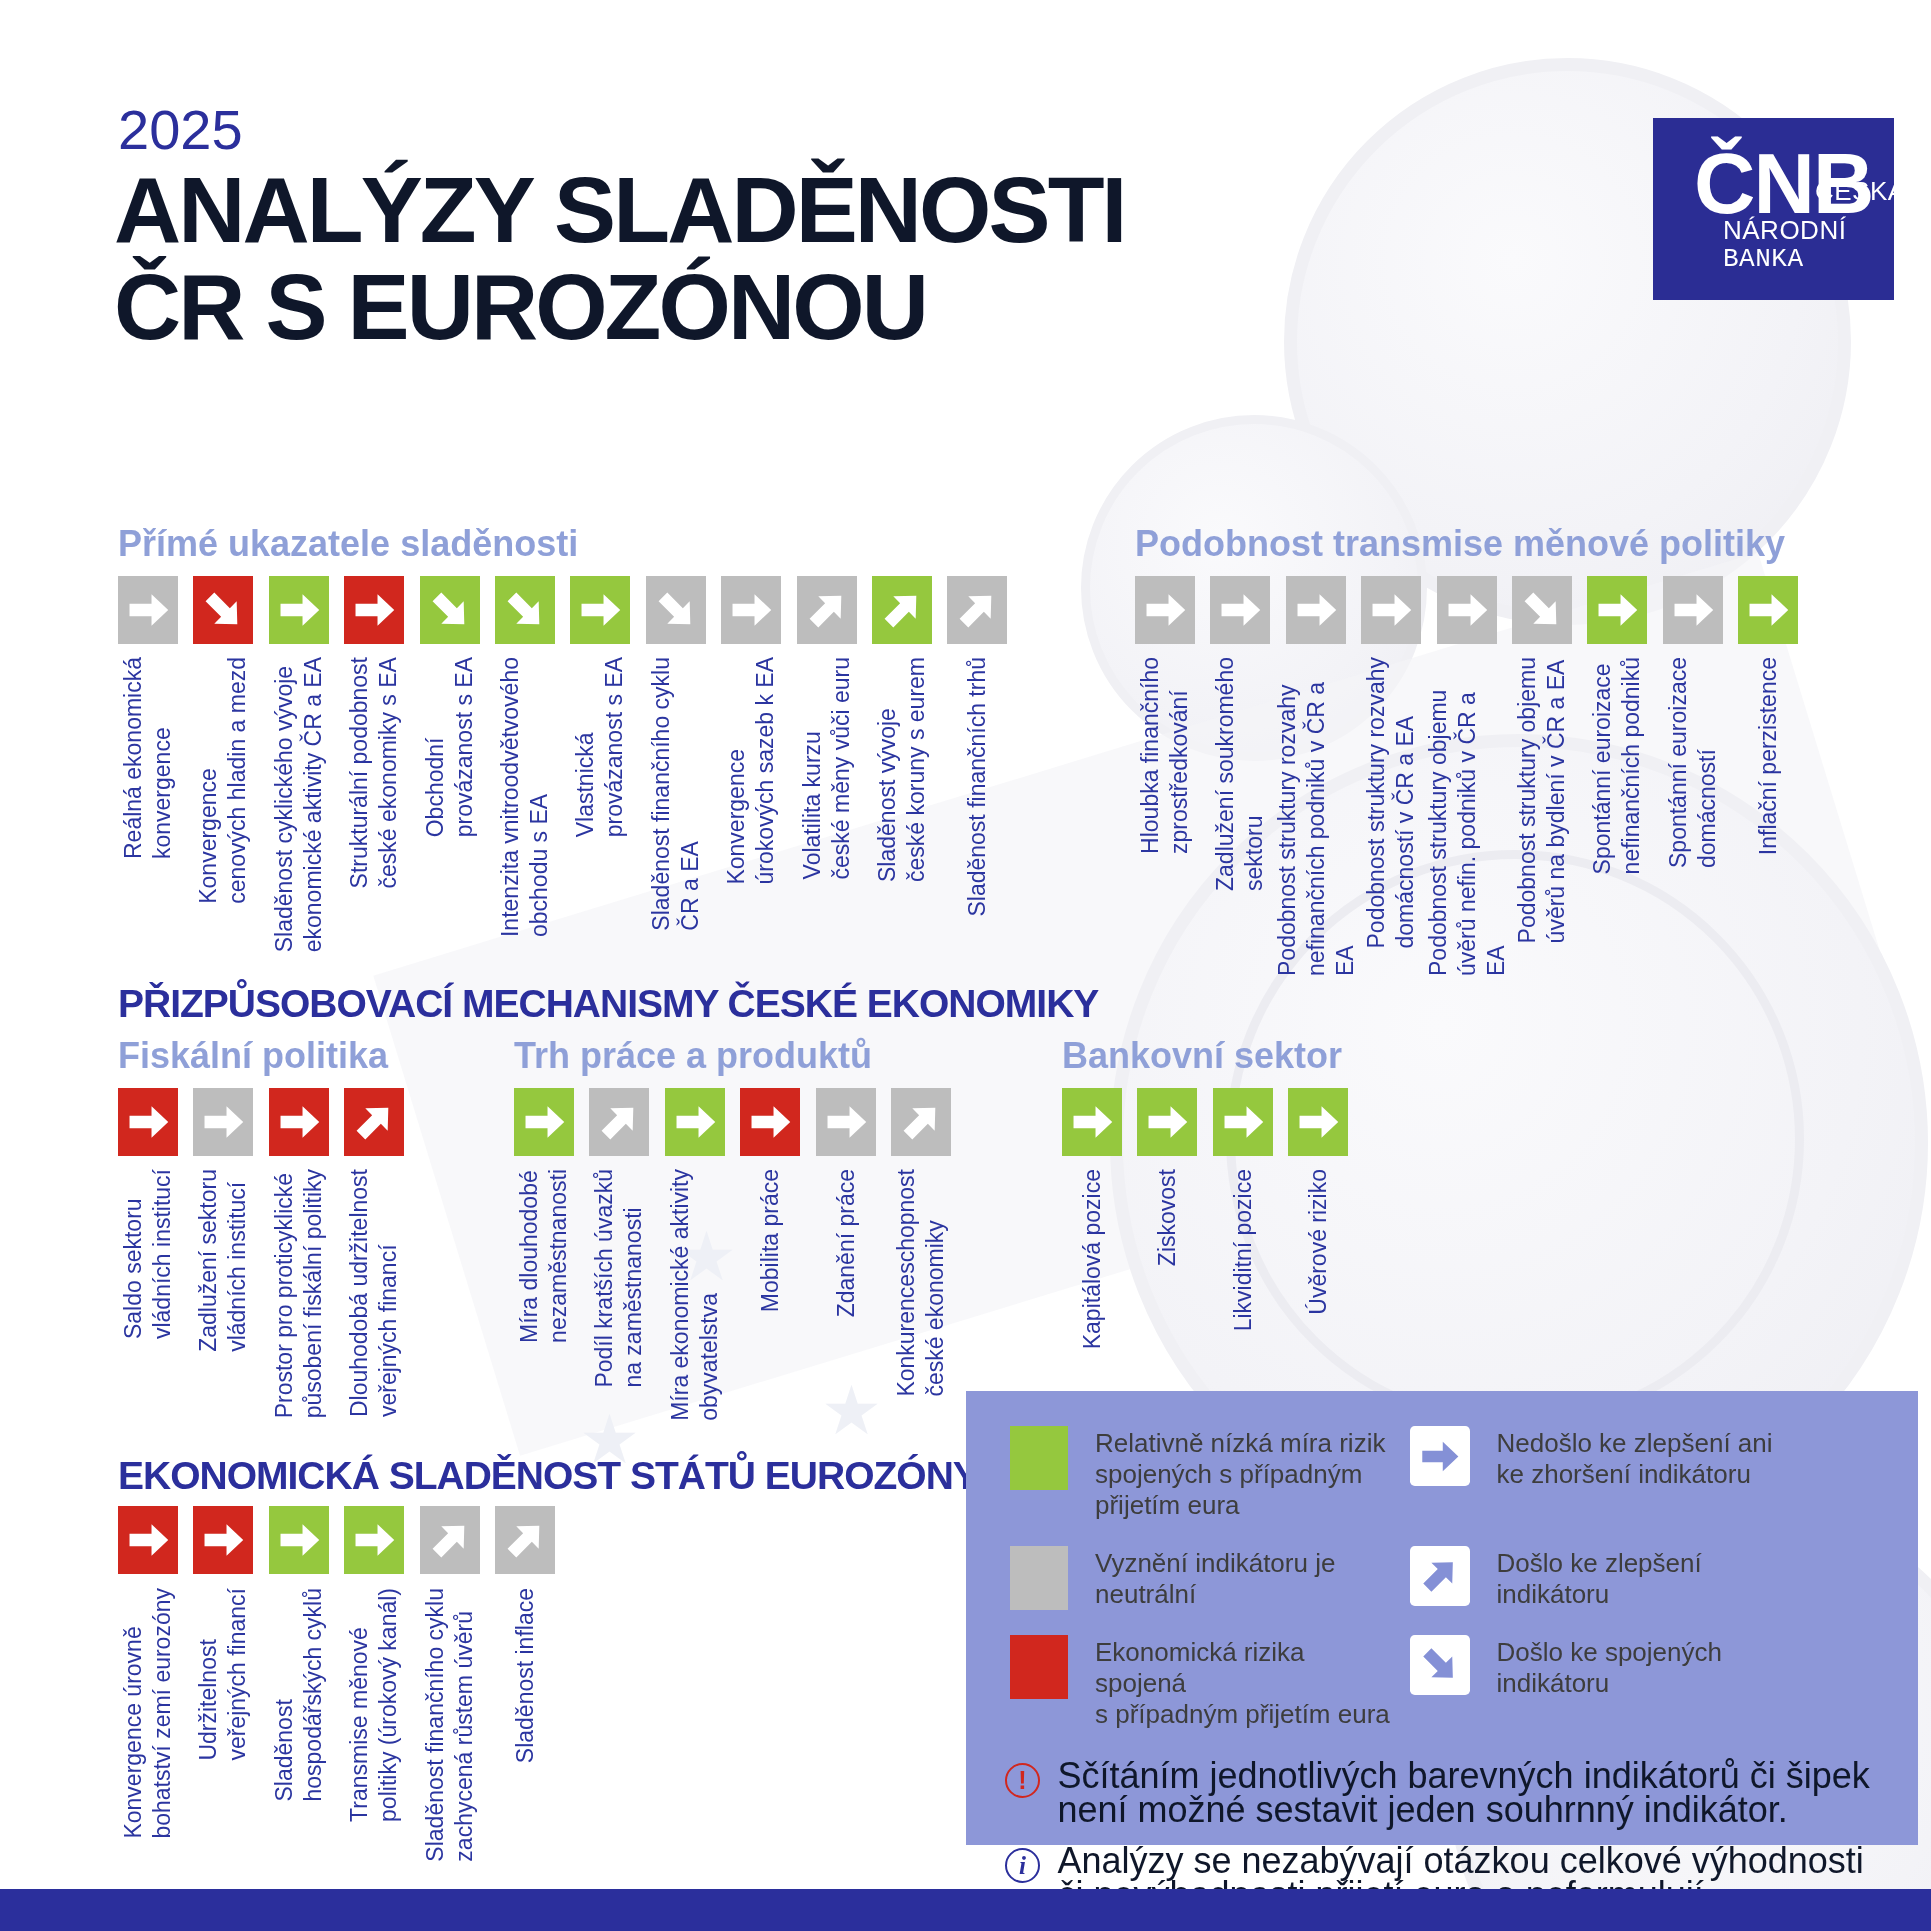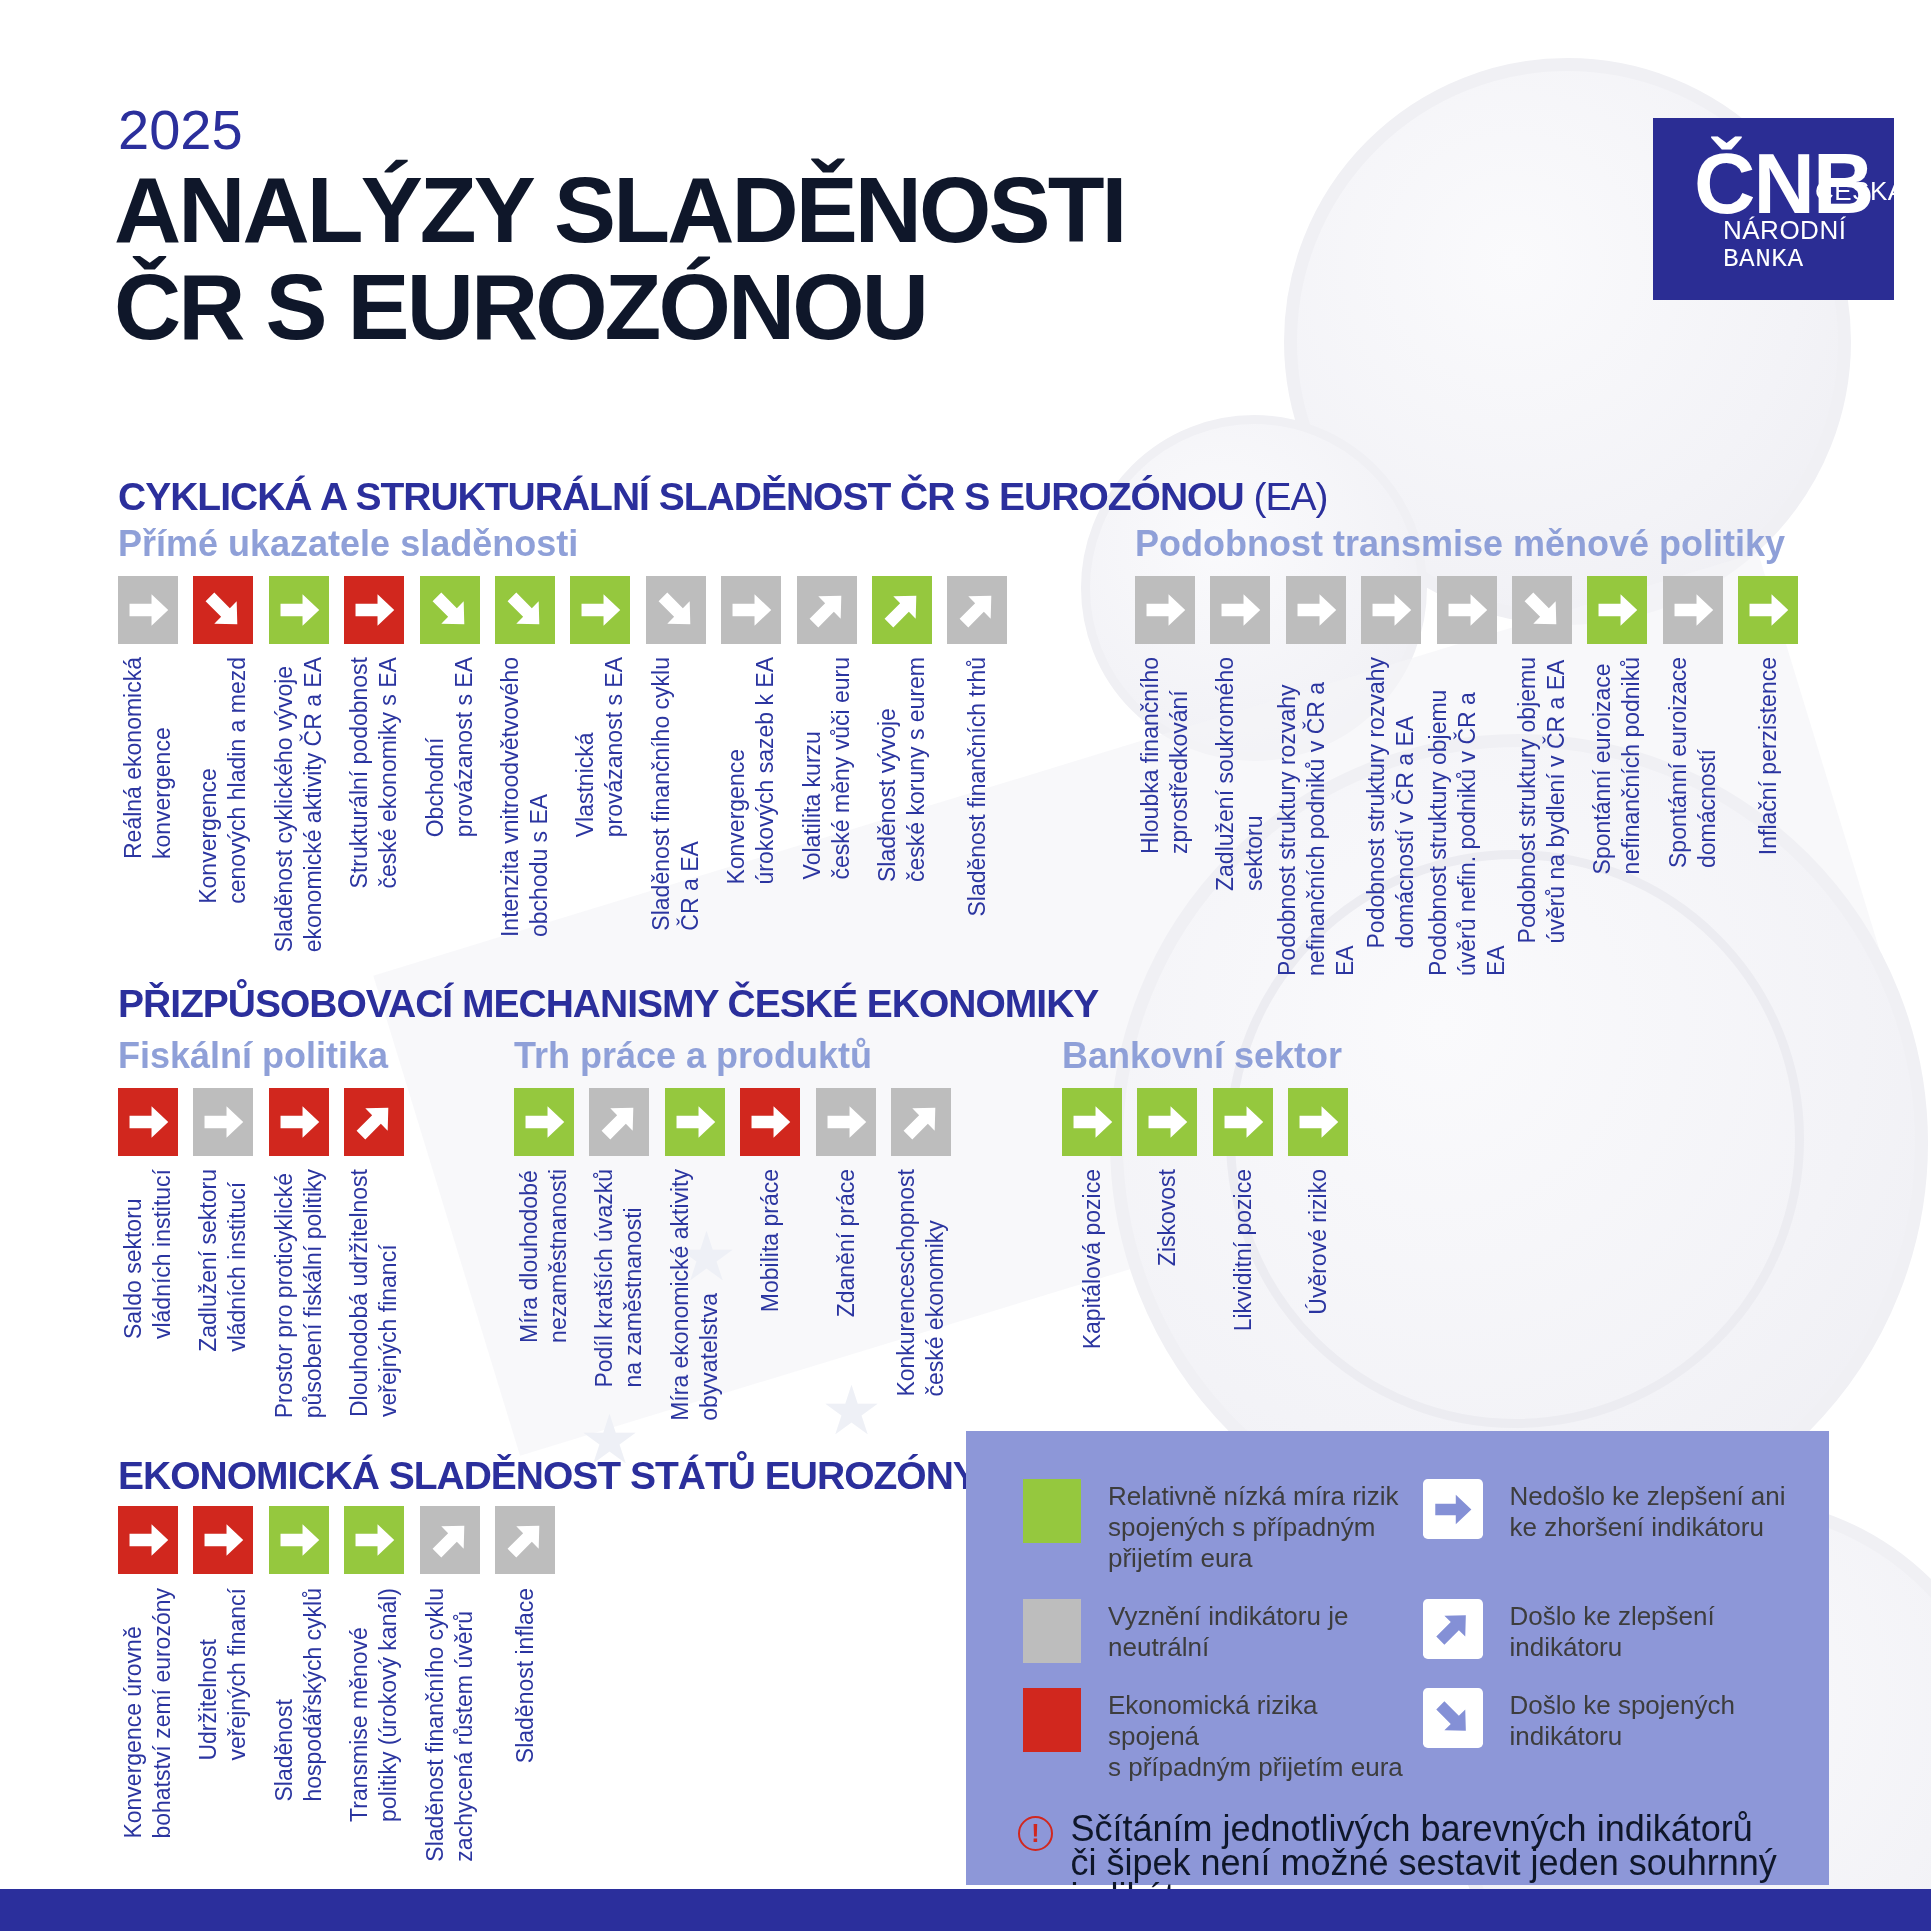--- a/index.html
+++ b/index.html
@@ -34,21 +34,21 @@
   .c-green{background:#95c83e;}
   .c-gray{background:#bdbdbd;}
   .c-red{background:#d1271e;}
   .a-up svg{transform:rotate(-45deg);}
   .a-down svg{transform:rotate(45deg);}
   .lblwrap{position:relative;width:60px;margin-top:13.5px;}
   .lbl{position:absolute;top:0;left:50%;transform:translateX(-50%) rotate(180deg);
        writing-mode:vertical-rl;white-space:pre-line;font-size:23px;line-height:29px;
        color:#2b35a0;text-align:left;}
   
-  .legend{position:absolute;left:966px;top:1431px;width:863px;height:454px;background:#8d97d8;z-index:2;padding:13px;box-sizing:border-box;}
+  .legend{position:absolute;left:966px;top:1391px;width:952px;height:454px;background:#8d97d8;z-index:2;padding:0;box-sizing:border-box;}
   .legend-grid{display:grid;grid-template-columns:386px 1fr;column-gap:13.5px;row-gap:25px;padding:35px 0 0 44px;}
   .lrow{display:flex;gap:27px;align-items:flex-start;}
   .chip{width:58px;height:64px;flex:0 0 58px;}
   .abox{width:60px;height:60px;flex:0 0 60px;background:#fff;border-radius:4.8px;display:flex;align-items:center;justify-content:center;}
   .abox svg{width:41px;height:41px;}
   .abox svg path{fill:#8490d6;}
   .ltext{font-size:26px;line-height:31px;color:#3d3d3d;white-space:pre-line;padding-top:1.9px;}
   .notes{padding:29px 39px 0 39px;}
   .note{display:flex;gap:17.4px;margin-bottom:17.4px;align-items:flex-start;}
   .nicon{flex:0 0 35px;width:35px;height:35px;border-radius:50%;border:2.9px solid;display:flex;align-items:center;justify-content:center;
@@ -80,21 +80,20 @@
     <div>ČR S EUROZÓNOU</div>
   </div>
 
   <div class="logo">
     <div class="abbr">ČNB</div>
     <div class="l1">ČESKÁ</div>
     <div class="l2">NÁRODNÍ</div>
     <div class="l3">BANKA</div>
   </div>
 
-  <div class="sec-title" style="left:118px;top:475px;"><span>CYKLICKÁ A STRUKTURÁLNÍ SLADĚNOST ČR S EUROZÓNOU</span><span class="suffix"> (EA)</span></div>
   <div class="group" style="left:118px;top:523px;">
       <div class="ghead">Přímé ukazatele sladěnosti</div>
       <div class="cols">
         <div class="col">
           <div class="sq c-gray a-right">
             <svg viewBox="0 0 100 100">
               <path d="M8 36 H58 V14 L96 50 L58 86 V64 H8 Z"></path>
             </svg>
           </div>
           <div class="lblwrap" style="height: 309px;">

